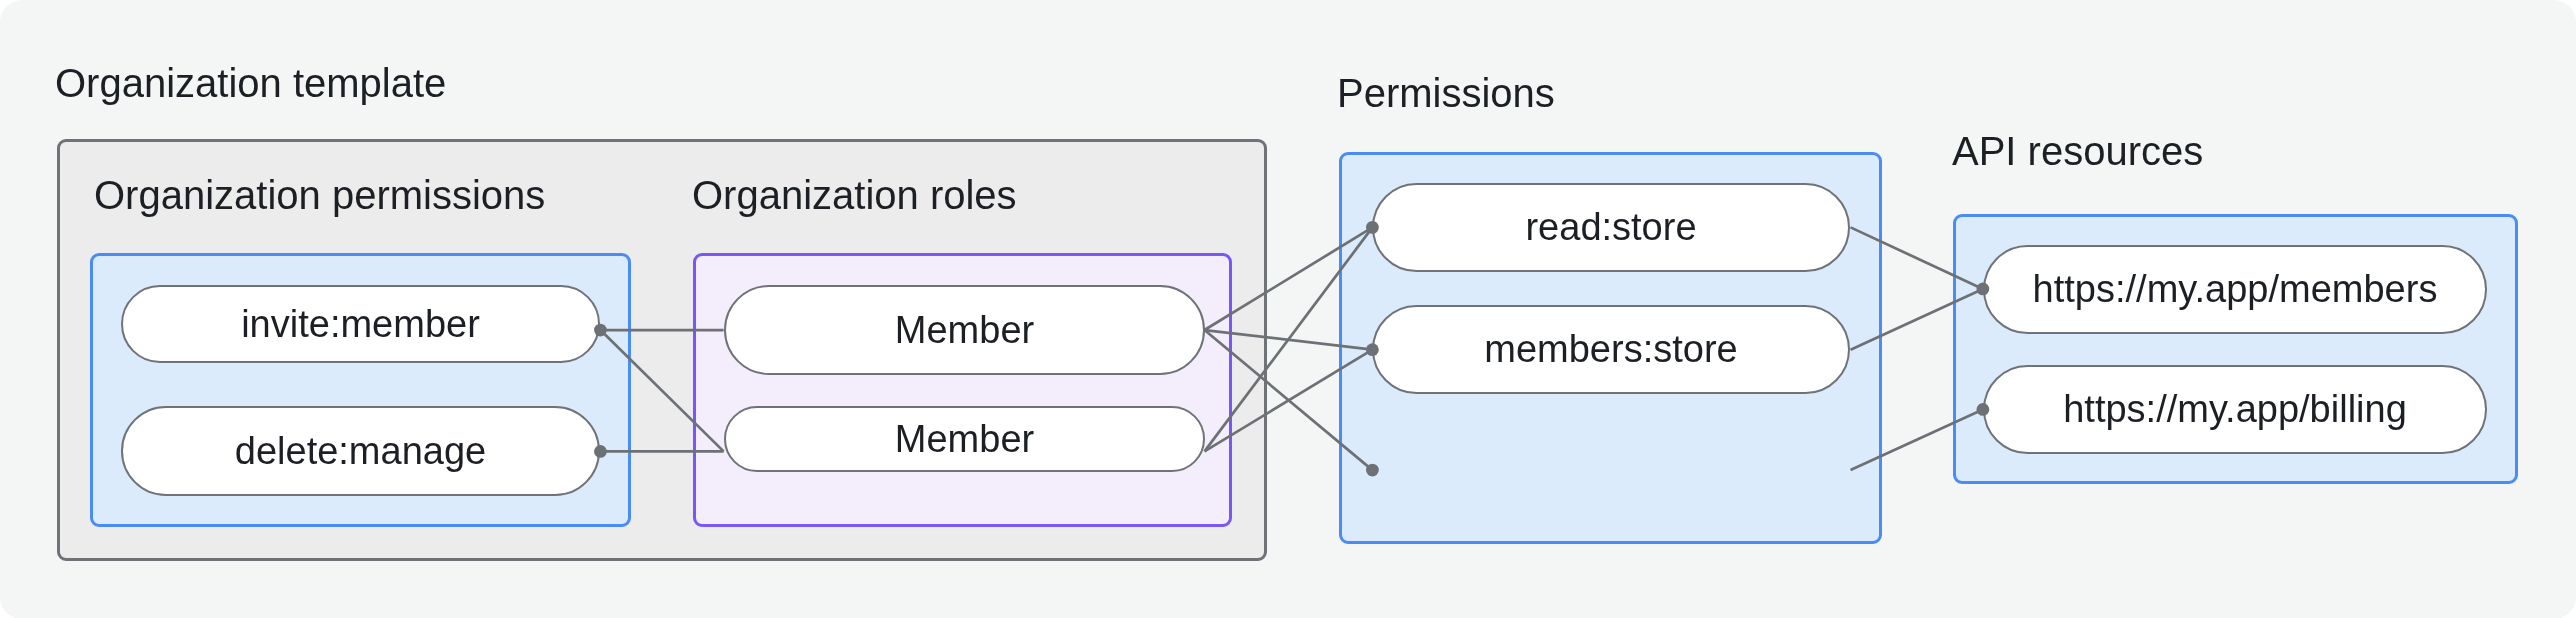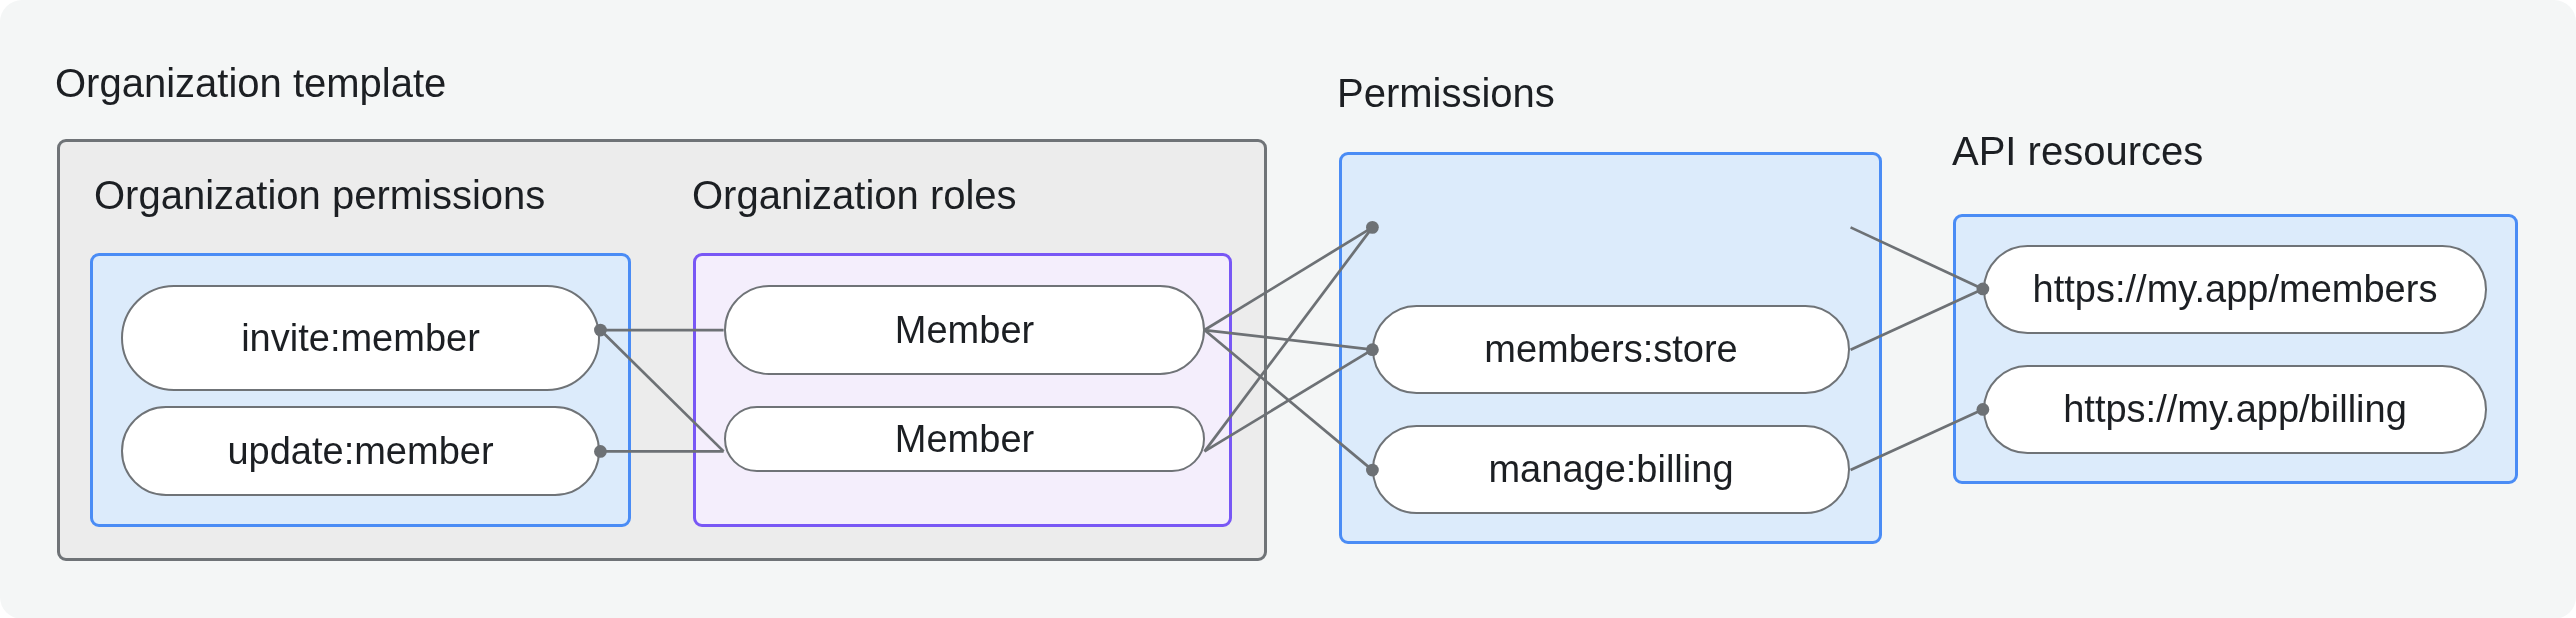--- a/index.html
+++ b/index.html
@@ -34,30 +34,30 @@
   <div class="label" style="left:55px;top:63px">Organization template</div>
   <div class="label" style="left:1952px;top:131px">API resources</div>
   <div class="label" style="left:1337px;top:73px">Permissions</div>
 
   <div class="box gray" style="left:57px;top:139px;width:1210px;height:422px"></div>
 
   <div class="label" style="left:94px;top:175px">Organization permissions</div>
   <div class="label" style="left:692px;top:175px">Organization roles</div>
 
   <div class="box blue" style="left:90px;top:253px;width:541px;height:274px"></div>
-  <div class="pill" style="left:121px;top:285px;width:479px;height:106px">invite:member</div>
-  <div class="pill" style="left:121px;top:406px;width:479px;height:90px">update:member</div>
+  <div class="pill" style="left:121px;top:285px;width:479px;height:78px">invite:member</div>
+  <div class="pill" style="left:121px;top:406px;width:479px;height:90px">delete:manage</div>
 
   <div class="box purple" style="left:693px;top:253px;width:539px;height:274px"></div>
   <div class="pill" style="left:724px;top:285px;width:481px;height:90px">Member</div>
   <div class="pill" style="left:724px;top:406px;width:481px;height:66px">Member</div>
 
   <div class="box blue" style="left:1339px;top:152px;width:543px;height:392px"></div>
+  <div class="pill" style="left:1372px;top:183px;width:478px;height:89px">read:store</div>
   <div class="pill" style="left:1372px;top:305px;width:478px;height:89px">members:store</div>
-  <div class="pill" style="left:1372px;top:425px;width:478px;height:89px">manage:billing</div>
 
   <div class="box blue" style="left:1953px;top:214px;width:565px;height:270px"></div>
   <div class="pill" style="left:1983px;top:245px;width:504px;height:89px">https://my.app/members</div>
   <div class="pill" style="left:1983px;top:365px;width:504px;height:89px">https://my.app/billing</div>
 
   <svg id="wires" viewBox="0 0 2823 678" xmlns="http://www.w3.org/2000/svg">
       <line x1="658" y1="361.5" x2="793" y2="361.5"></line>
       <line x1="658" y1="361.5" x2="793" y2="494.5"></line>
       <line x1="658" y1="494.5" x2="793" y2="494.5"></line>
       <line x1="1320" y1="361.5" x2="1504" y2="249"></line>

